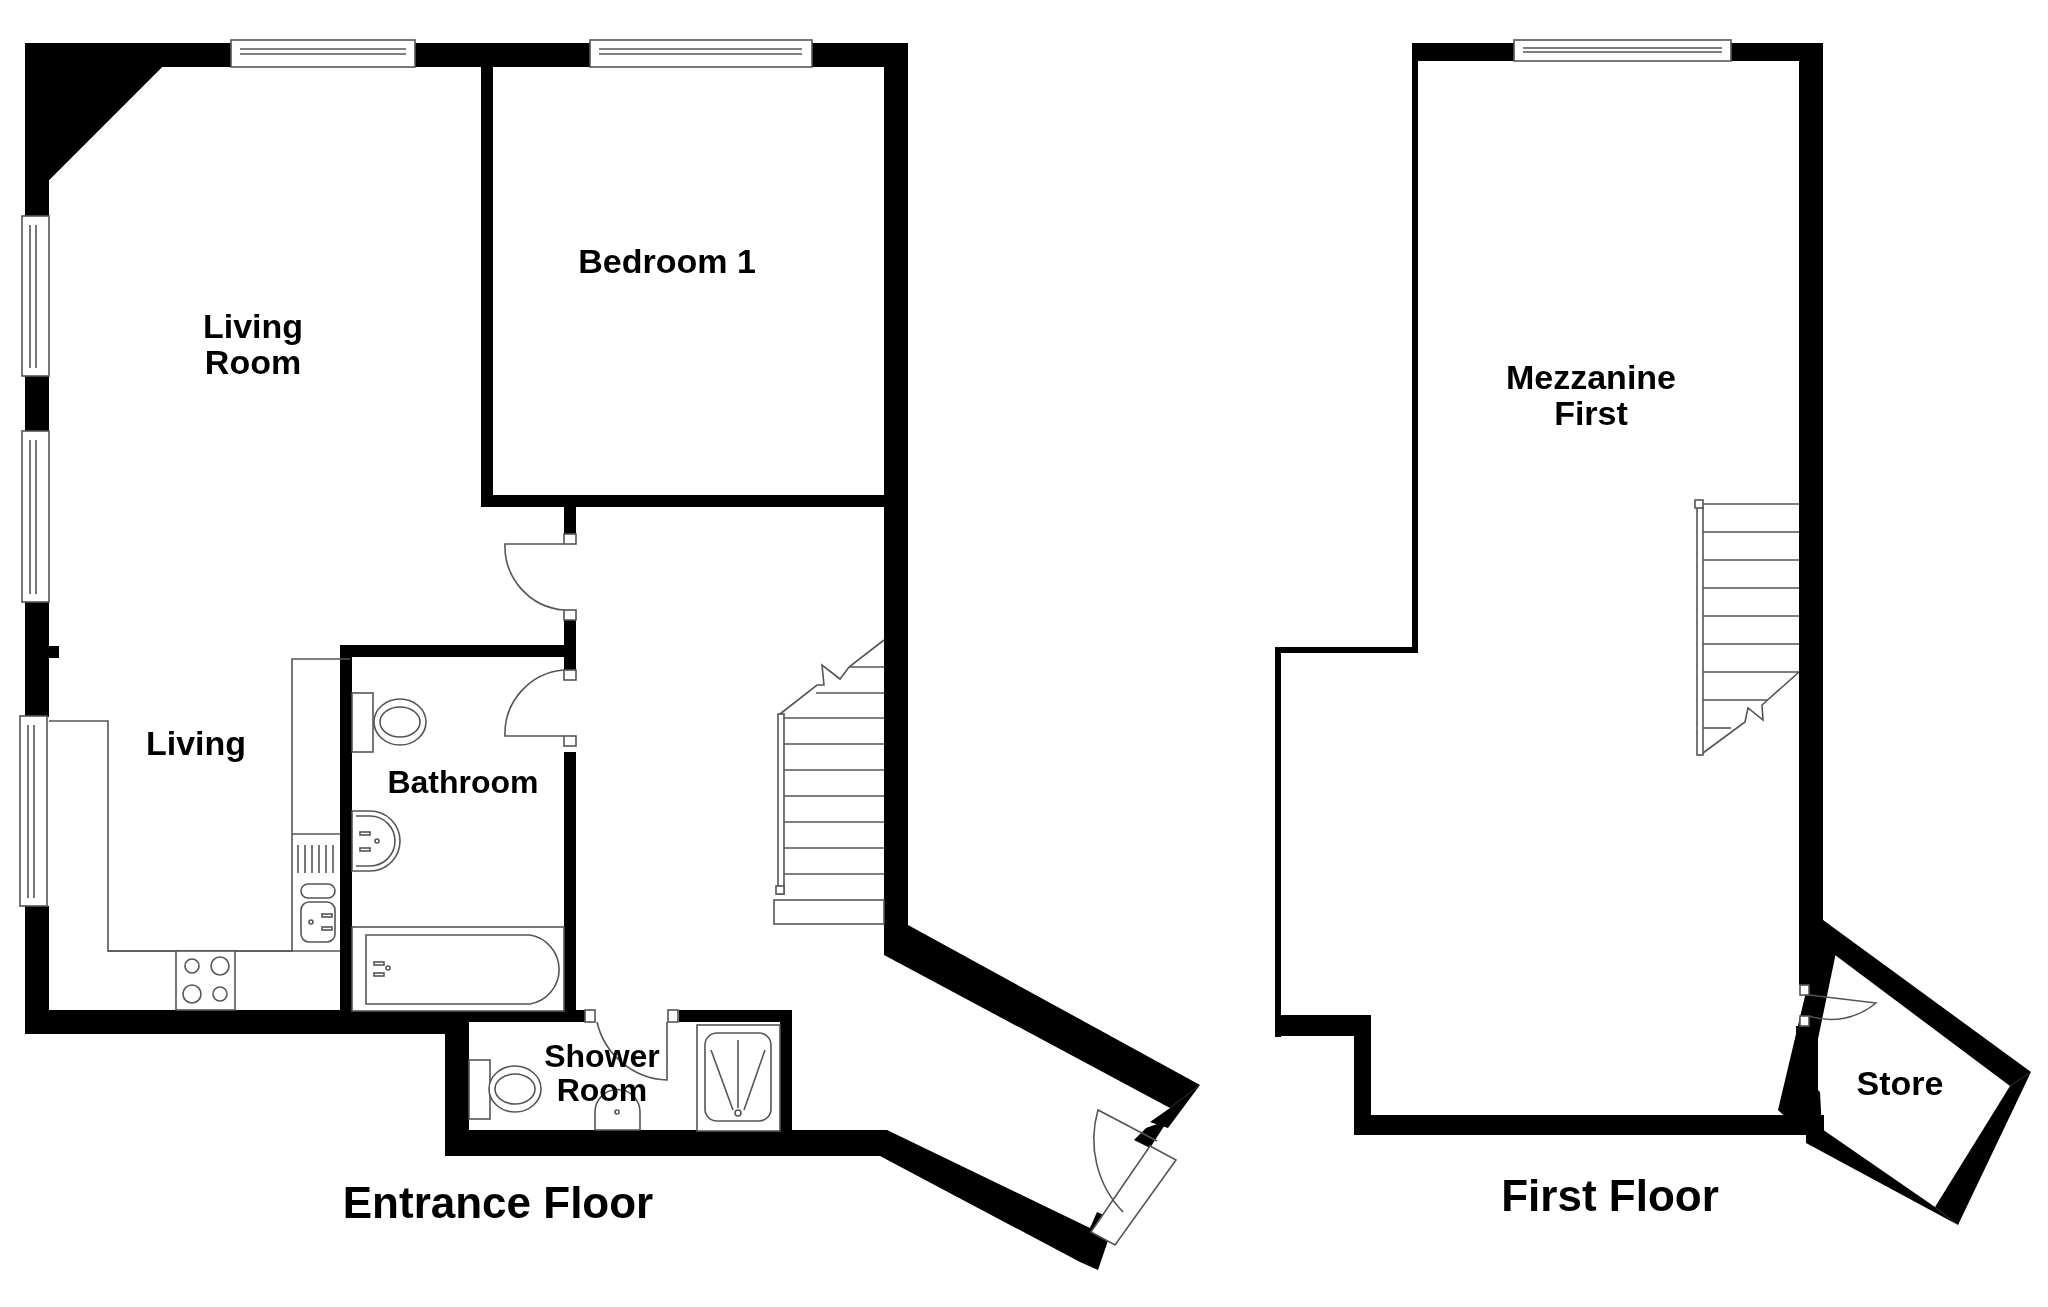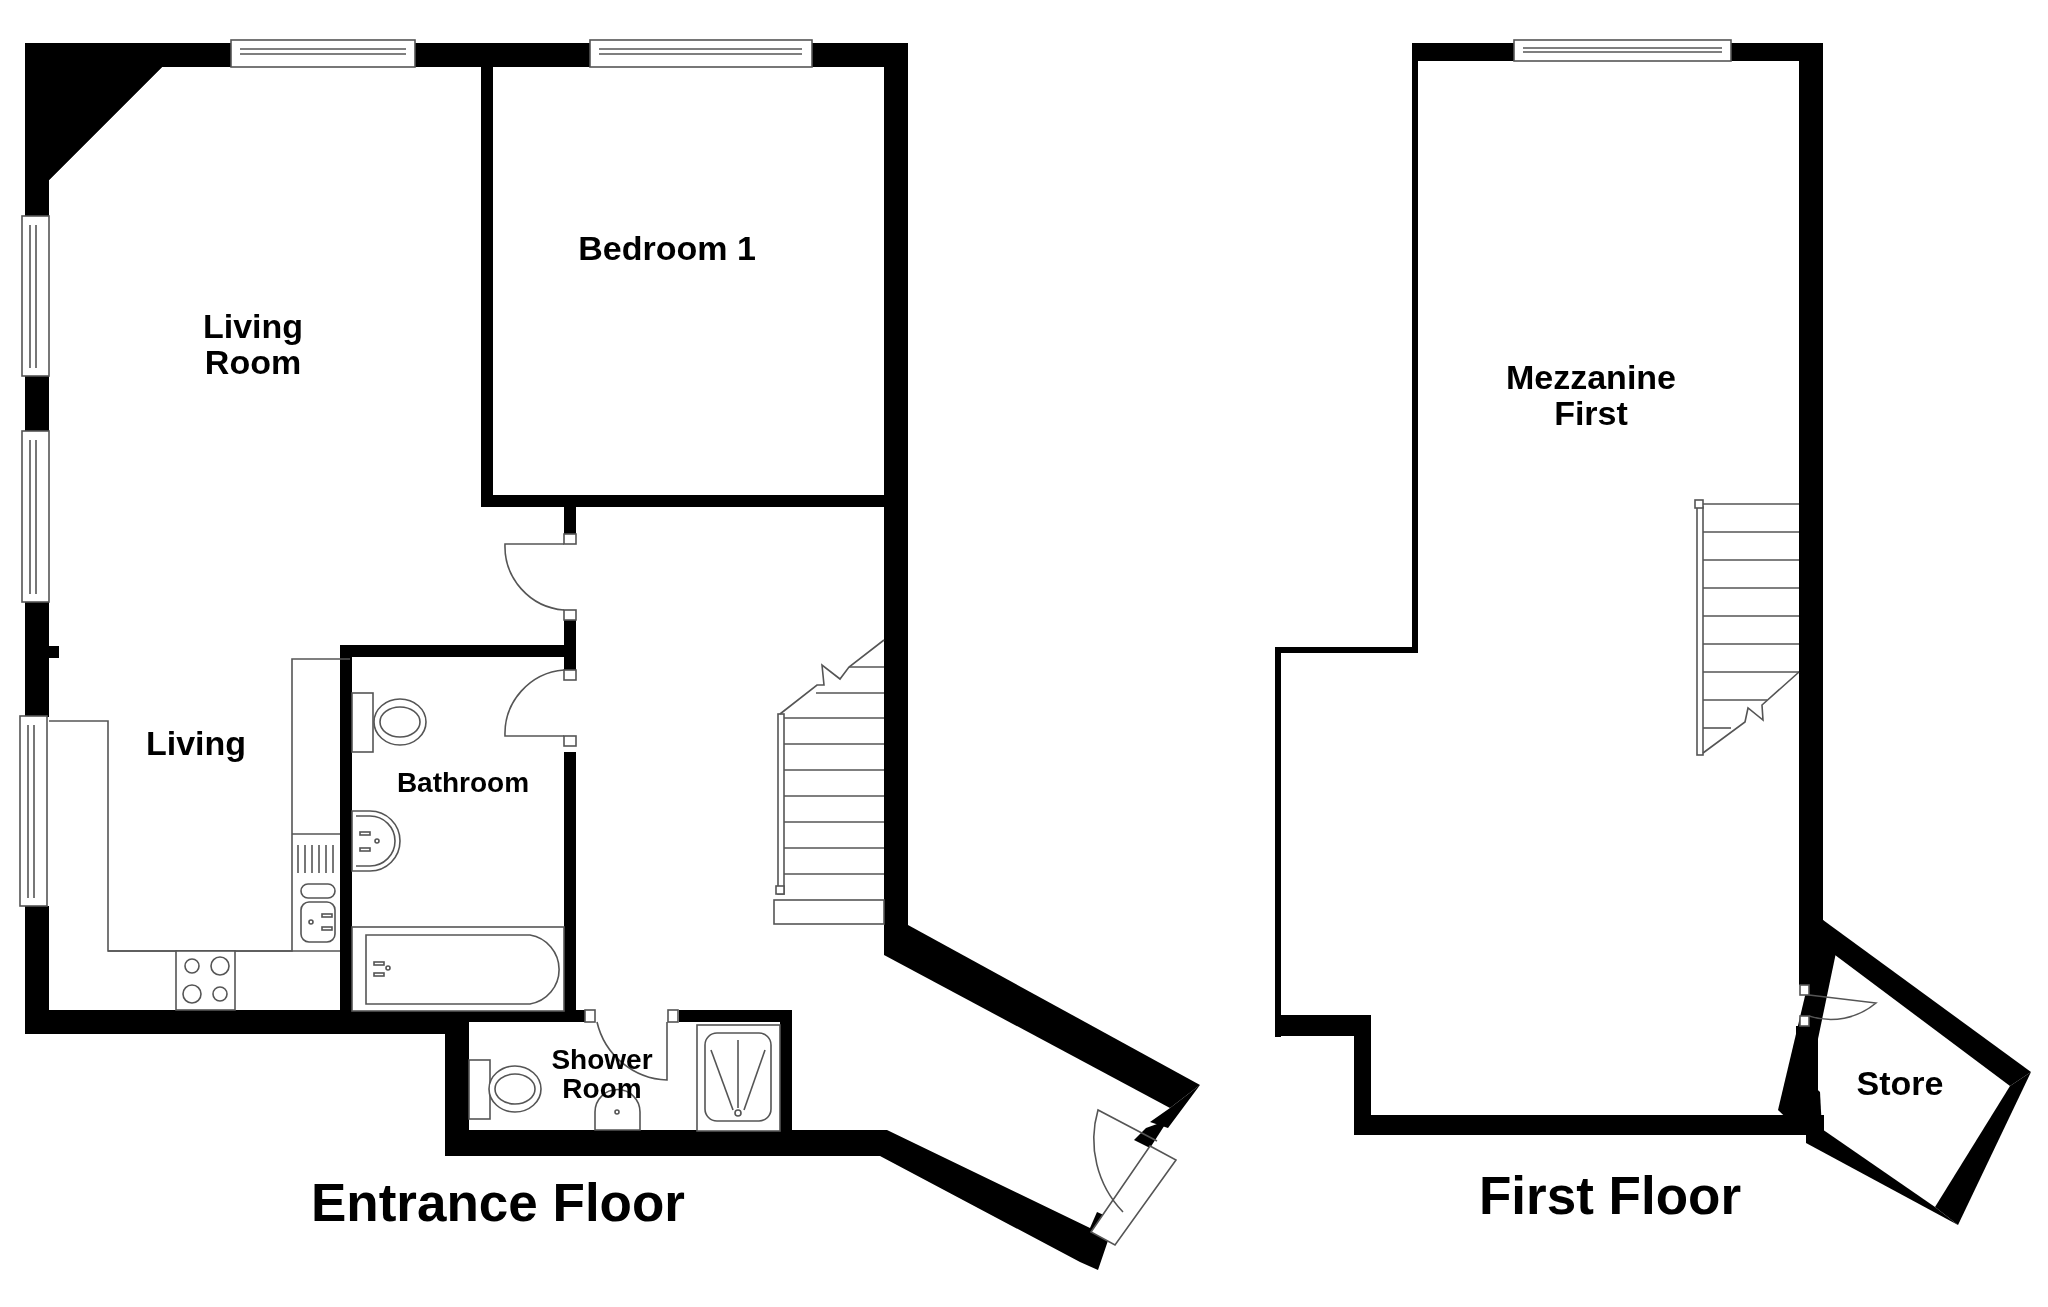--- a/index.html
+++ b/index.html
@@ -1,21 +1,21 @@
 <!DOCTYPE html>
 <html><head>
 <meta charset="utf-8">
 <style>
   html, body { margin:0; padding:0; background:#ffffff; }
   body { width:2048px; height:1307px; overflow:hidden; position:relative; font-family:"Liberation Sans", sans-serif; }
   svg { position:absolute; left:0; top:0; }
   .lbl { position:absolute; font-family:"Liberation Sans", sans-serif; font-weight:bold; color:#000; text-align:center; line-height:1.05; white-space:pre-line; transform:translate(-50%,-50%); }
   .room { font-size:34px; }
-  .room-sm { font-size:28px; }
-  .floor { font-size:53px; }
+  .room-sm { font-size:32px; }
+  .floor { font-size:44px; }
   .wall { fill:#000; }
   .fx { fill:#fff; stroke:#555; stroke-width:1.6; }
   .ln { fill:none; stroke:#555; stroke-width:1.6; }
 </style>
 </head>
 <body>
 
 <svg width="2048" height="1307" viewBox="0 0 2048 1307">
 
   <g>
@@ -233,21 +233,21 @@
       <line class="ln" x1="1703" y1="672" x2="1799" y2="672"></line>
       <line class="ln" x1="1703" y1="700" x2="1767" y2="700"></line>
       <line class="ln" x1="1703" y1="728" x2="1731" y2="728"></line>
       <polyline class="ln" points="1703,753 1745,722 1748,708 1763,720 1762,705 1799,672"></polyline>
     </g>
   </g>
 </svg>
 
 <div class="lbl room" style="left:253px;top:345px;">Living
 Room</div>
-<div class="lbl room" style="left:667px;top:249px;">Bedroom 1</div>
+<div class="lbl room" style="left:667px;top:262px;">Bedroom 1</div>
 <div class="lbl room" style="left:196px;top:744px;">Living</div>
 <div class="lbl room-sm" style="left:463px;top:783px;">Bathroom</div>
 <div class="lbl room-sm" style="left:602px;top:1074px;">Shower
 Room</div>
 <div class="lbl floor" style="left:498px;top:1203px;">Entrance Floor</div>
 
 <div class="lbl room" style="left:1591px;top:396px;">Mezzanine
 First</div>
 <div class="lbl room" style="left:1900px;top:1084px;text-align:center;">Store</div>
 <div class="lbl floor" style="left:1610px;top:1196px;">First Floor</div>

